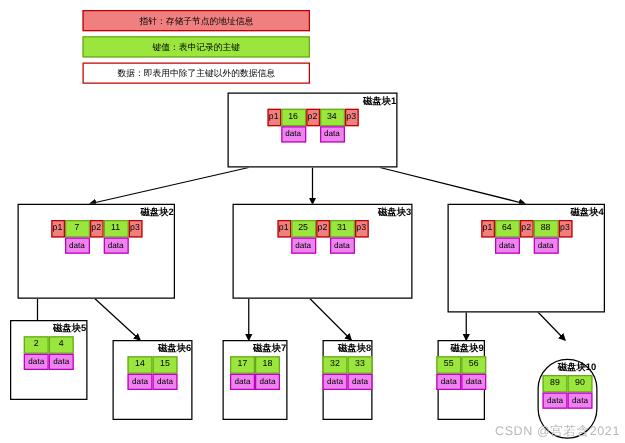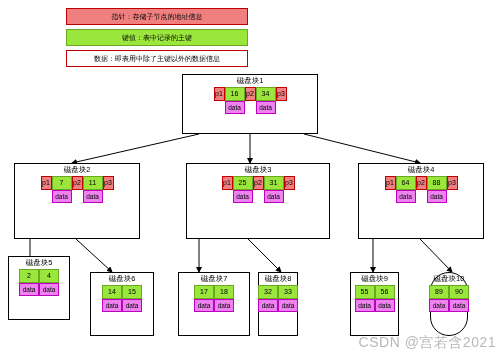--- a/index.html
+++ b/index.html
@@ -23,22 +23,22 @@
     box-sizing:border-box;
   }
   .legend-row.red{background:#f08080;border-color:#c00000;}
   .legend-row.green{background:#9ae63c;border-color:#6aa81f;}
   .legend-row.white{background:#ffffff;border-color:#c00000;}
   .legend-row b{font-weight:normal;}
 
   
   .node{position:absolute;box-sizing:border-box;border:1px solid #000;background:#fff;}
   .node .title{
-    text-align:center;font-size:7.5px;color:#000;
-    padding-top:1px;height:11px;line-height:10px;
+    text-align:right;font-size:7.5px;color:#000;
+    padding-top:1px;height:11px;line-height:10px;font-weight:bold;
   }
   .cells{display:flex;justify-content:center;align-items:flex-start;padding:0 2px;}
   .cell{
     box-sizing:border-box;
     height:14px;line-height:12px;
     font-size:7px;text-align:center;color:#000;
     border:1px solid #c00000;
   }
   .cell.ptr{background:#f08080;width:11px;}
   .cell.key{background:#9ae63c;min-width:20px;padding:0 2px;border-color:#6aa81f;}
@@ -48,21 +48,21 @@
     height:13px;line-height:11px;
     font-size:6.5px;text-align:center;color:#000;
     background:#ee82ee;border:1px solid #c000c0;
     min-width:20px;padding:0 2px;
   }
   .spacer{width:11px;height:13px;}
 
   
   .watermark{
     position:absolute;right:4px;bottom:2px;
-    font-size:14px;color:#b9b9b9;letter-spacing:.5px;
+    font-size:10px;color:#b9b9b9;letter-spacing:.5px;
   }
 </style>
 </head>
 <body>
 
 <div id="stage">
 
   <svg id="wires">
     <defs>
       <marker id="ah" markerWidth="6" markerHeight="6" refX="5" refY="3" orient="auto">
@@ -141,21 +141,21 @@
     </div>
     <div class="datarow">
       <div class="spacer"></div>
       <div class="data">data</div>
       <div class="spacer"></div>
       <div class="data">data</div>
       <div class="spacer"></div>
     </div>
   </div>
 
-  <div class="node" style="left:358px;top:163px;width:126px;height:76px;">
+  <div class="node" style="left:358px;top:163px;width:126px;height:87px;">
     <div class="title">磁盘块4</div>
     <div class="cells">
       <div class="cell ptr">p1</div>
       <div class="cell key">64</div>
       <div class="cell ptr">p2</div>
       <div class="cell key">88</div>
       <div class="cell ptr">p3</div>
     </div>
     <div class="datarow">
       <div class="spacer"></div>
@@ -183,21 +183,21 @@
     <div class="cells">
       <div class="cell key">14</div>
       <div class="cell key">15</div>
     </div>
     <div class="datarow">
       <div class="data">data</div>
       <div class="data">data</div>
     </div>
   </div>
 
-  <div class="node" style="left:178px;top:272px;width:72px;height:64px;">
+  <div class="node" style="left:178px;top:272px;width:52px;height:64px;">
     <div class="title">磁盘块7</div>
     <div class="cells">
       <div class="cell key">17</div>
       <div class="cell key">18</div>
     </div>
     <div class="datarow">
       <div class="data">data</div>
       <div class="data">data</div>
     </div>
   </div>
@@ -207,33 +207,33 @@
     <div class="cells">
       <div class="cell key">32</div>
       <div class="cell key">33</div>
     </div>
     <div class="datarow">
       <div class="data">data</div>
       <div class="data">data</div>
     </div>
   </div>
 
-  <div class="node" style="left:350px;top:272px;width:49px;height:64px;">
+  <div class="node" style="left:350px;top:272px;width:38px;height:64px;">
     <div class="title">磁盘块9</div>
     <div class="cells">
       <div class="cell key">55</div>
       <div class="cell key">56</div>
     </div>
     <div class="datarow">
       <div class="data">data</div>
       <div class="data">data</div>
     </div>
   </div>
 
-  <div class="node" style="left:430px;top:272px;width:38px;height:64px;border-radius:25px;">
+  <div class="node" style="left:430px;top:287px;width:48px;height:64px;border-radius:25px;">
     <div class="title">磁盘块10</div>
     <div class="cells">
       <div class="cell key">89</div>
       <div class="cell key">90</div>
     </div>
     <div class="datarow">
       <div class="data">data</div>
       <div class="data">data</div>
     </div>
   </div>

